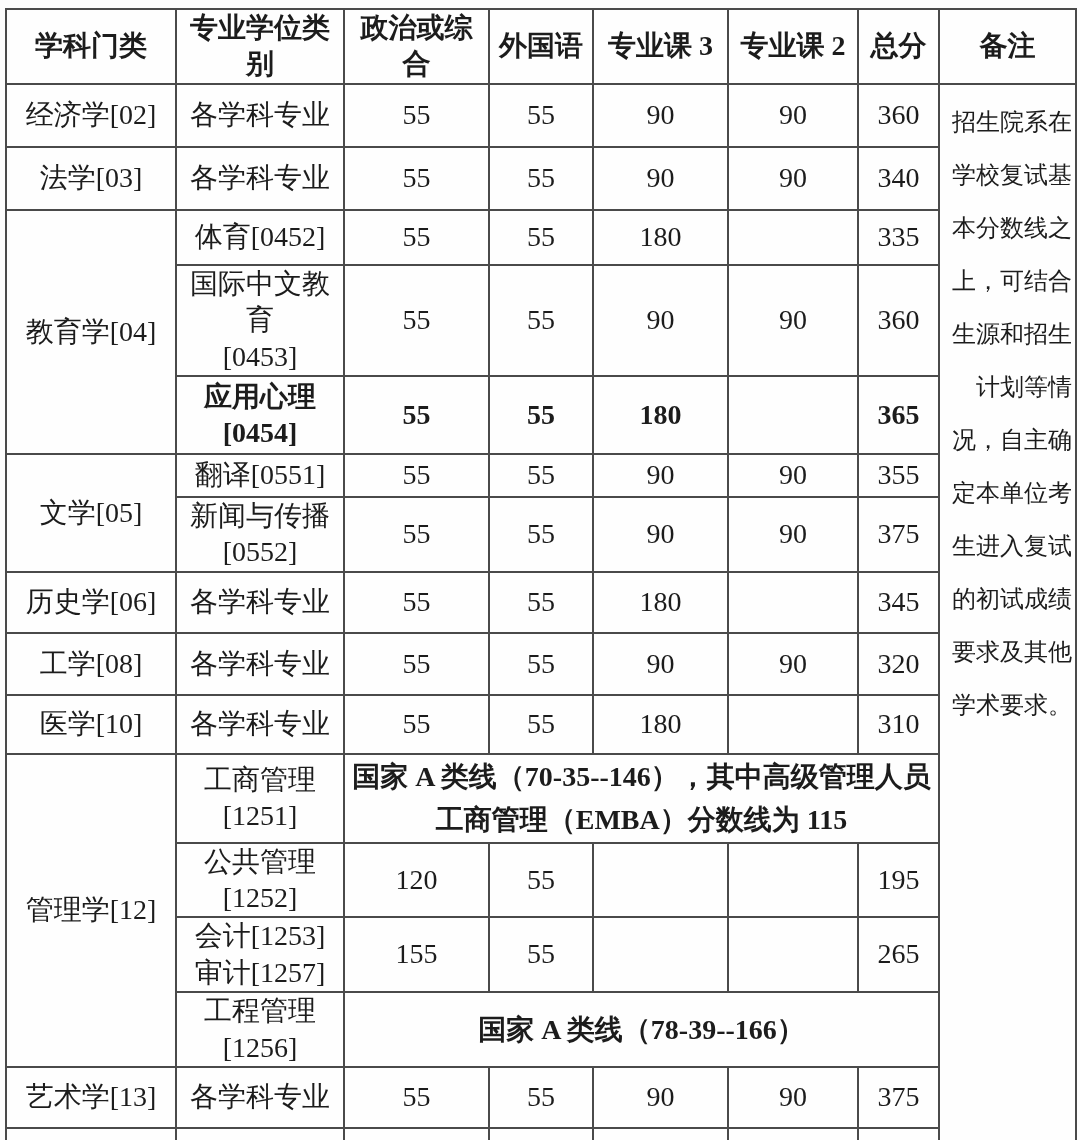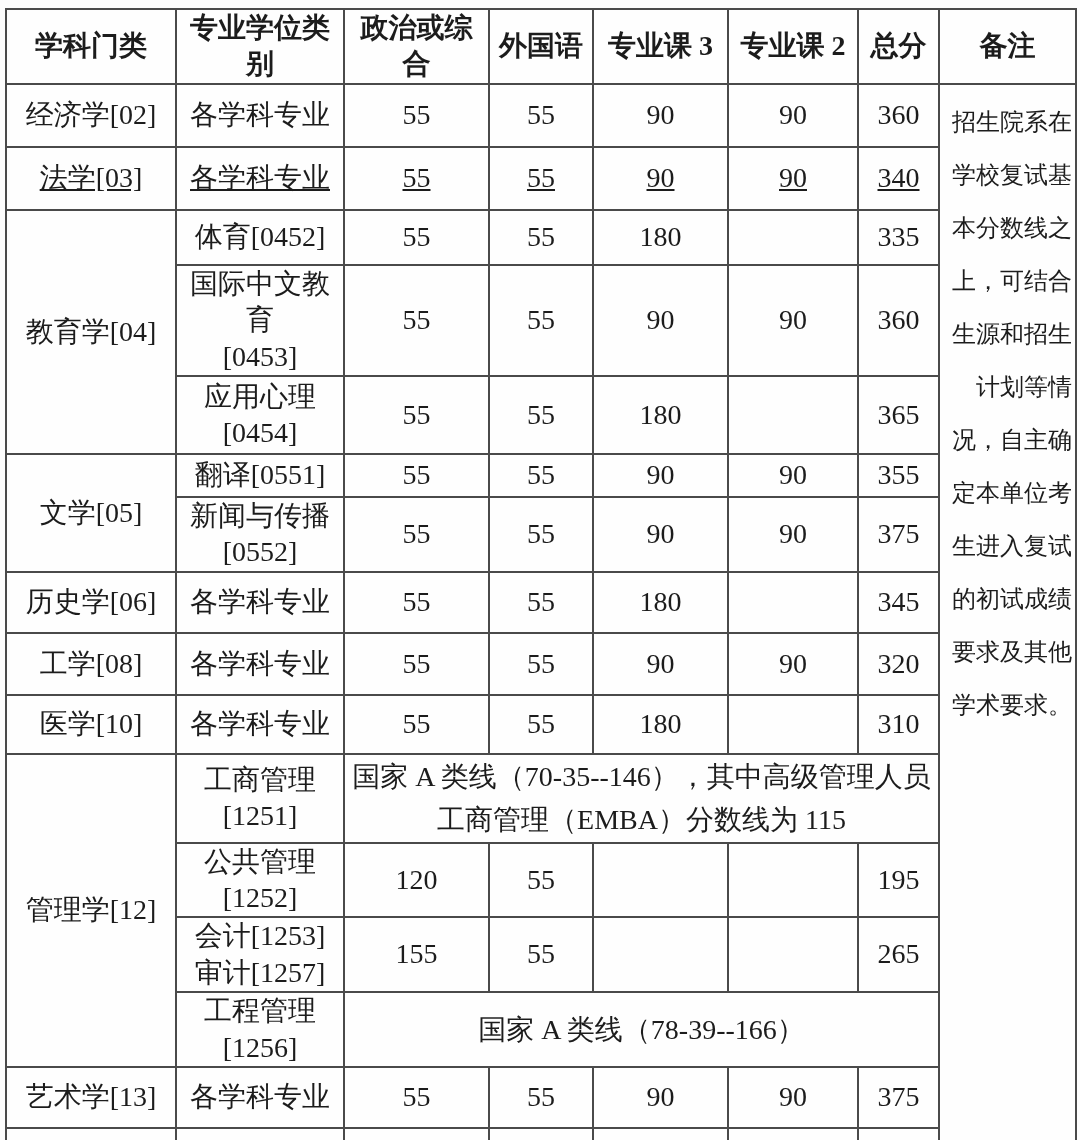--- a/index.html
+++ b/index.html
@@ -32,20 +32,21 @@
   th {
     font-weight: 700;
     font-size: 28px;
   }
   td.major-cell, td.category-cell {
     white-space: pre-line;
   }
   td.merged-policy-cell {
     line-height: 1.55;
     padding: 0 6px;
+    font-weight: bold;
   }
   td.remark-cell {
     vertical-align: top;
     padding-top: 11px;
   }
   .remark-line {
     line-height: 53px;
     font-size: 24px;
     text-align: right;
     white-space: nowrap;
@@ -94,21 +95,21 @@
           <div class="remark-line">生源和招生</div>
           <div class="remark-line">计划等情</div>
           <div class="remark-line">况，自主确</div>
           <div class="remark-line">定本单位考</div>
           <div class="remark-line">生进入复试</div>
           <div class="remark-line">的初试成绩</div>
           <div class="remark-line">要求及其他</div>
           <div class="remark-line">学术要求。</div>
         </td>
       </tr>
-      <tr style="height: 63px; text-decoration: underline;">
+      <tr style="height: 63px;">
         <td class="category-cell" rowspan="1">法学[03]</td>
         <td class="major-cell">各学科专业</td>
         <td class="score-cell">55</td>
         <td class="score-cell">55</td>
         <td class="score-cell">90</td>
         <td class="score-cell">90</td>
         <td class="score-cell">340</td>
       </tr>
       <tr style="height: 55px;">
         <td class="category-cell" rowspan="3">教育学[04]</td>
@@ -121,21 +122,21 @@
       </tr>
       <tr style="height: 82px;">
         <td class="major-cell">国际中文教育
 [0453]</td>
         <td class="score-cell">55</td>
         <td class="score-cell">55</td>
         <td class="score-cell">90</td>
         <td class="score-cell">90</td>
         <td class="score-cell">360</td>
       </tr>
-      <tr style="height: 78px;">
+      <tr style="height: 78px; font-weight: bold;">
         <td class="major-cell">应用心理
 [0454]</td>
         <td class="score-cell">55</td>
         <td class="score-cell">55</td>
         <td class="score-cell">180</td>
         <td class="score-cell"></td>
         <td class="score-cell">365</td>
       </tr>
       <tr style="height: 43px;">
         <td class="category-cell" rowspan="2">文学[05]</td>

